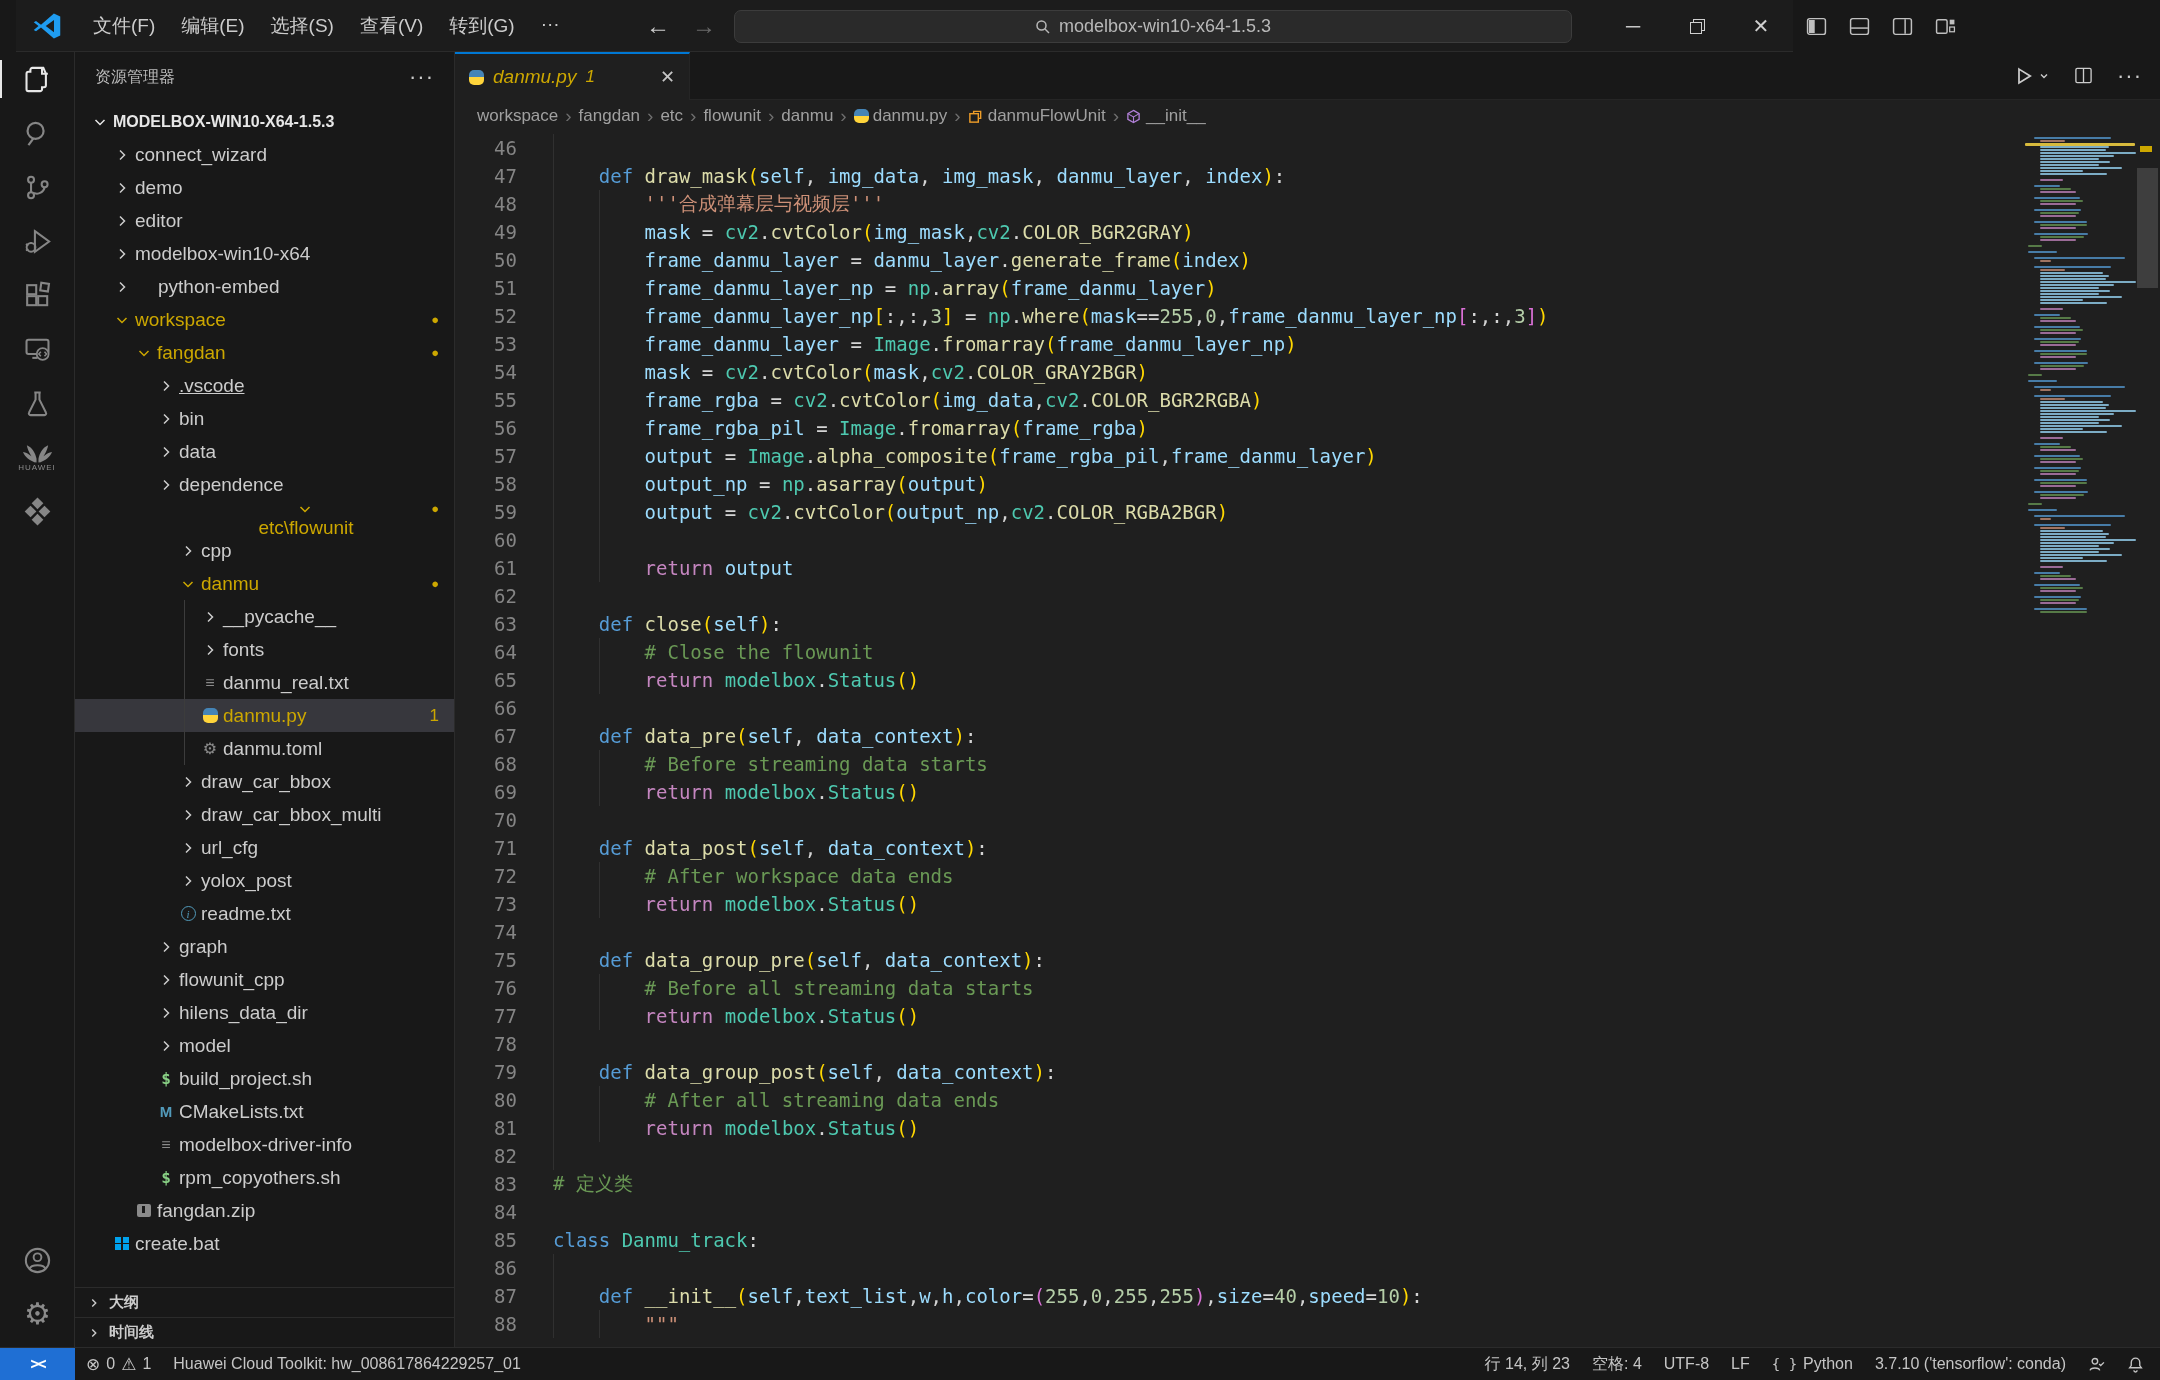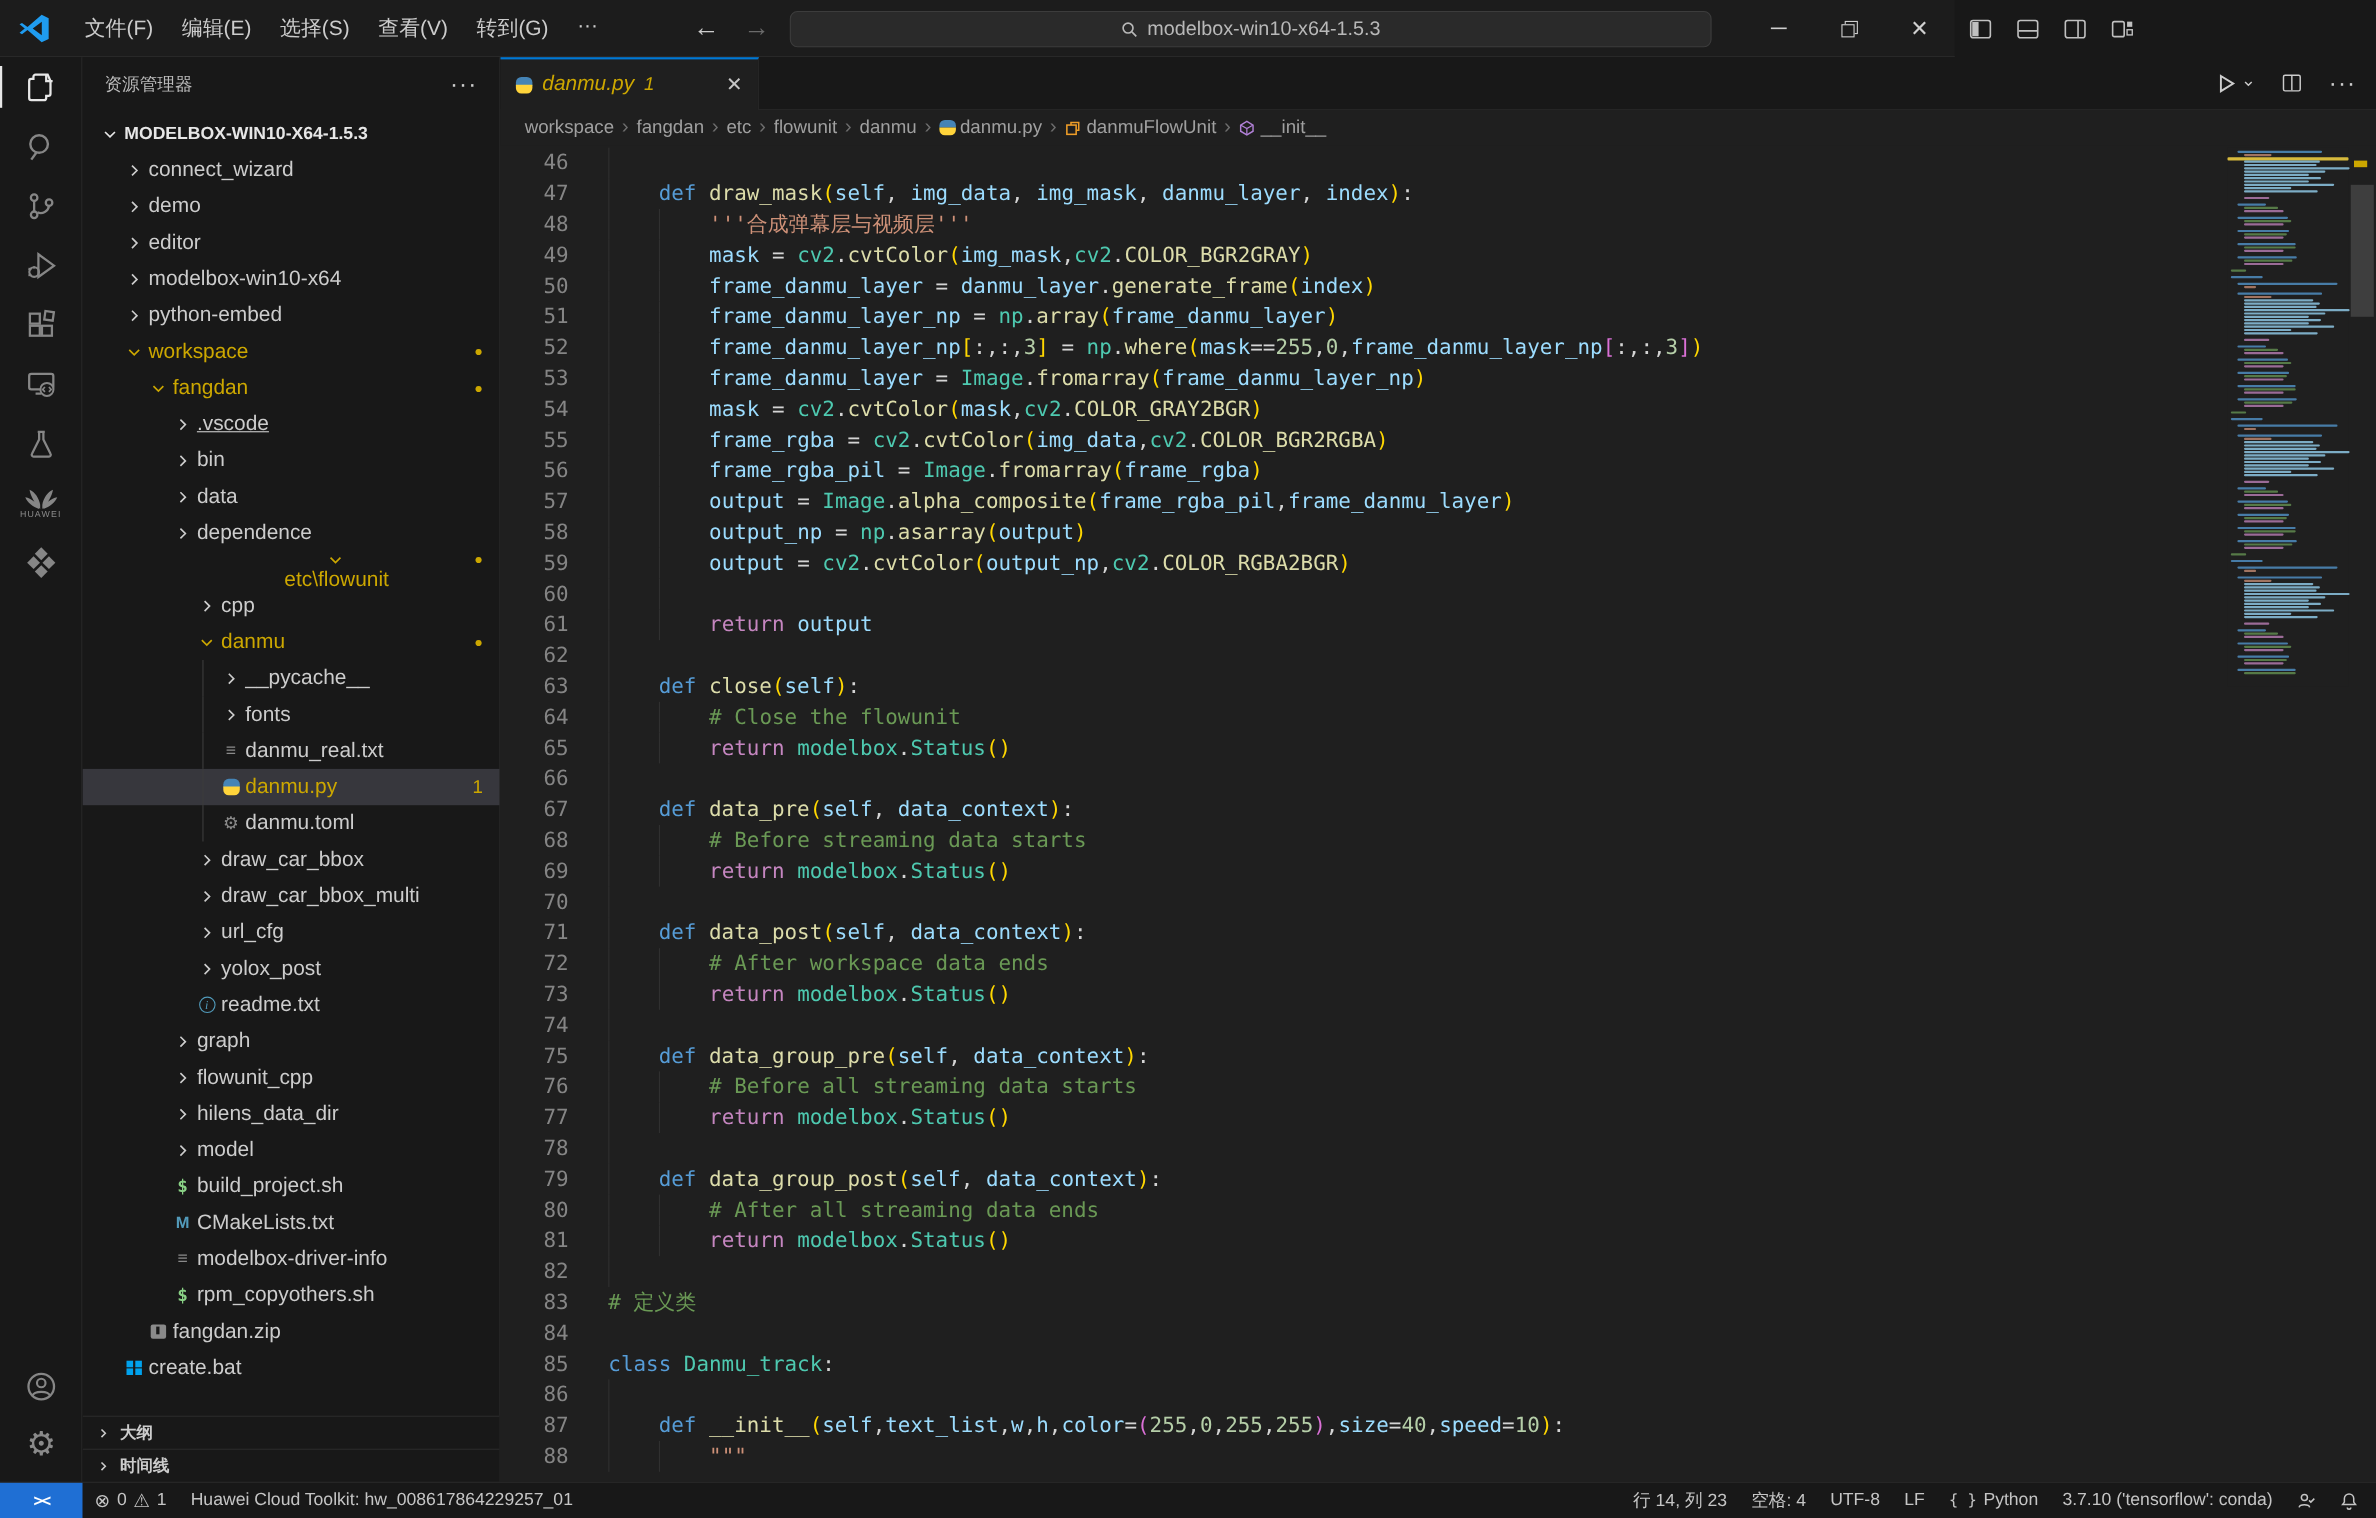--- a/index.html
+++ b/index.html
@@ -1,21 +1,21 @@
 <!DOCTYPE html>
 <html><head>
 <meta charset="utf-8">
 <style>
   * { margin:0; padding:0; box-sizing:border-box; }
   html,body { width:2160px; height:1380px; overflow:hidden; background:#181818;
     font-family:"Liberation Sans", sans-serif; color:#cccccc; }
   .mono { font-family:"DejaVu Sans Mono","Liberation Mono",monospace; }
 
   
-  #titlebar { position:absolute; left:0; top:0; width:1777px; height:52px;
+  #titlebar { position:absolute; left:16px; top:0; width:1777px; height:52px;
     background:#1c1c1c; border-bottom:1px solid #2b2b2b; display:flex; align-items:center; }
   #vscode-logo { width:30px; height:30px; margin:0 18px 0 16px; }
   .menu-item { font-size:19px; color:#cccccc; padding:6px 13px; border-radius:6px; cursor:default; }
   #nav-arrows { position:absolute; left:630px; top:0; height:52px; display:flex; align-items:center; gap:22px; font-size:24px; }
   #back-arrow { color:#cccccc; } #fwd-arrow { color:#6a6a6a; }
   #command-center { position:absolute; left:718px; top:10px; width:838px; height:33px;
     background:#2a2a2a; border:1px solid #3c3c3c; border-radius:7px;
     display:flex; align-items:center; justify-content:center; gap:8px; font-size:18px; color:#b8b8b8; }
   #layout-controls { position:absolute; left:1790px; top:0; height:52px; display:flex; align-items:center; gap:22px; }
   #window-controls { position:absolute; right:0; top:0; height:52px; display:flex; }
@@ -281,21 +281,21 @@
           <span class="lbl">editor</span>
         </div>
         <div class="trow" style="padding-left: 36px;">
           <span class="twisty">
             <svg width="16" height="16" viewBox="0 0 16 16" style="transform:rotate(0deg)">
               <path d="M6 3.5l4.5 4.5L6 12.5" stroke="#cccccc" fill="none" stroke-width="1.5"></path>
             </svg>
           </span>
           <span class="lbl">modelbox-win10-x64</span>
         </div>
-        <div class="trow" style="padding-left: 36px;">
+        <div class="trow" style="padding-left: 36px; gap: 23px;">
           <span class="twisty">
             <svg width="16" height="16" viewBox="0 0 16 16" style="transform:rotate(0deg)">
               <path d="M6 3.5l4.5 4.5L6 12.5" stroke="#cccccc" fill="none" stroke-width="1.5"></path>
             </svg>
           </span>
           <span class="lbl">python-embed</span>
         </div>
         <div class="trow warn" style="padding-left: 36px;">
           <span class="twisty">
             <svg width="16" height="16" viewBox="0 0 16 16" style="transform:rotate(90deg)">

